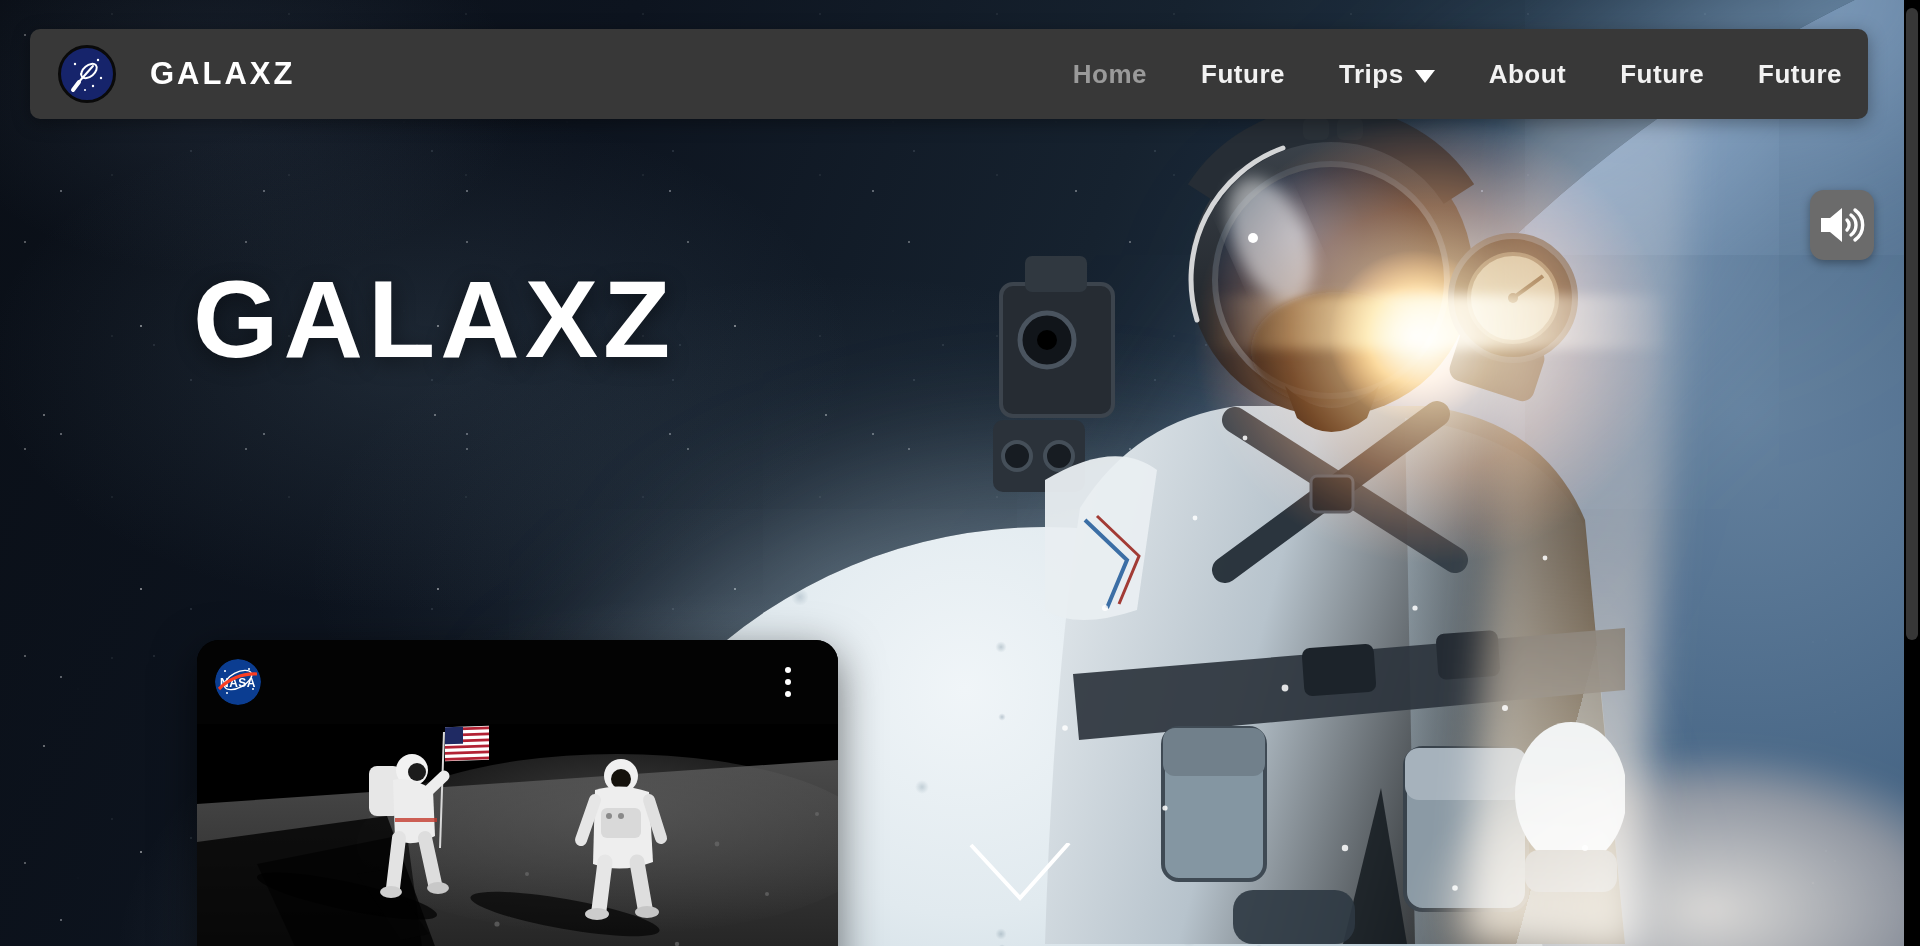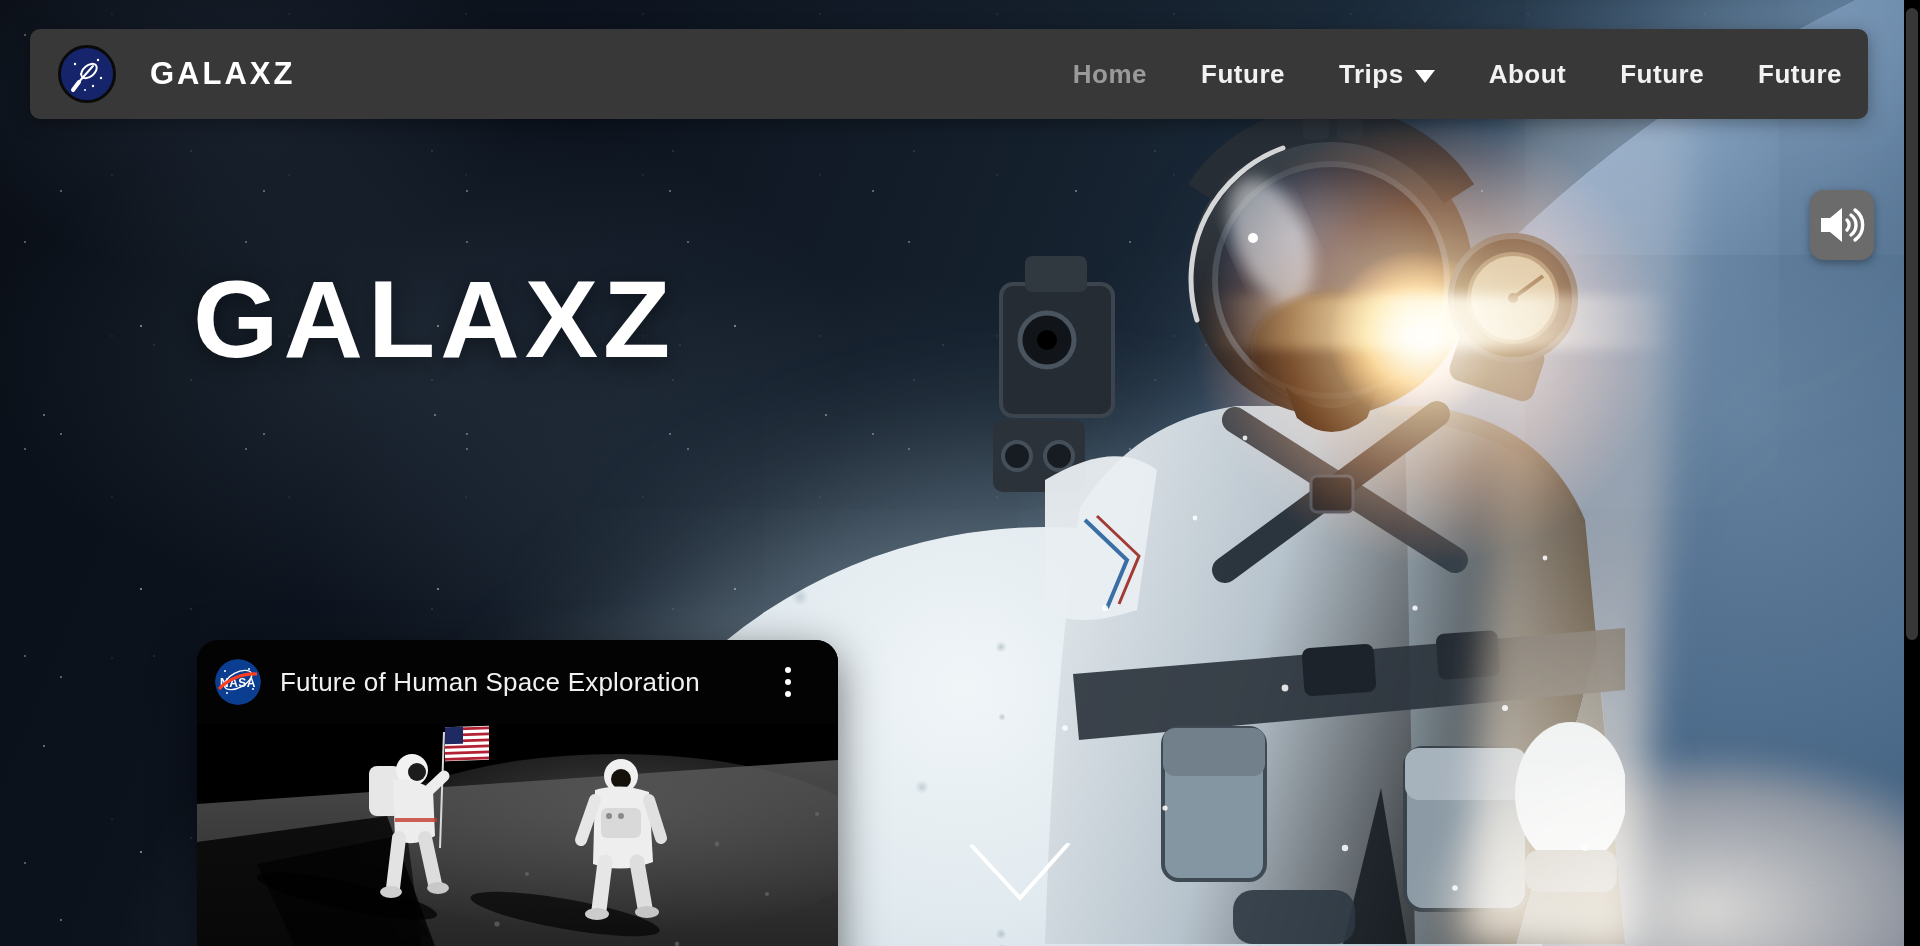--- a/index.html
+++ b/index.html
@@ -295,21 +295,20 @@
           <g fill="#fff">
               <circle cx="10" cy="12" r="1"></circle>
               <circle cx="34" cy="10" r="1"></circle>
               <circle cx="38" cy="30" r="1"></circle>
               <circle cx="12" cy="34" r="1"></circle>
             </g>
           <text x="23" y="28" text-anchor="middle" fill="#fff" font-family="Liberation Sans, sans-serif" font-size="12" font-weight="700" letter-spacing="0.5">NASA</text>
           <path d="M4 30 Q20 14 42 15" stroke="#fc3d21" stroke-width="3.2" fill="none"></path>
         </svg>
       </div>
-      <div class="vc-title">Future of Human Space Exploration</div>
       <div class="kebab">
           <i></i>
           <i></i>
           <i></i>
         </div>
     </div>
 
     <svg class="vc-scene" width="641" height="336" viewBox="0 0 641 336">
       <rect width="641" height="336" fill="#000"></rect>
       <defs>

